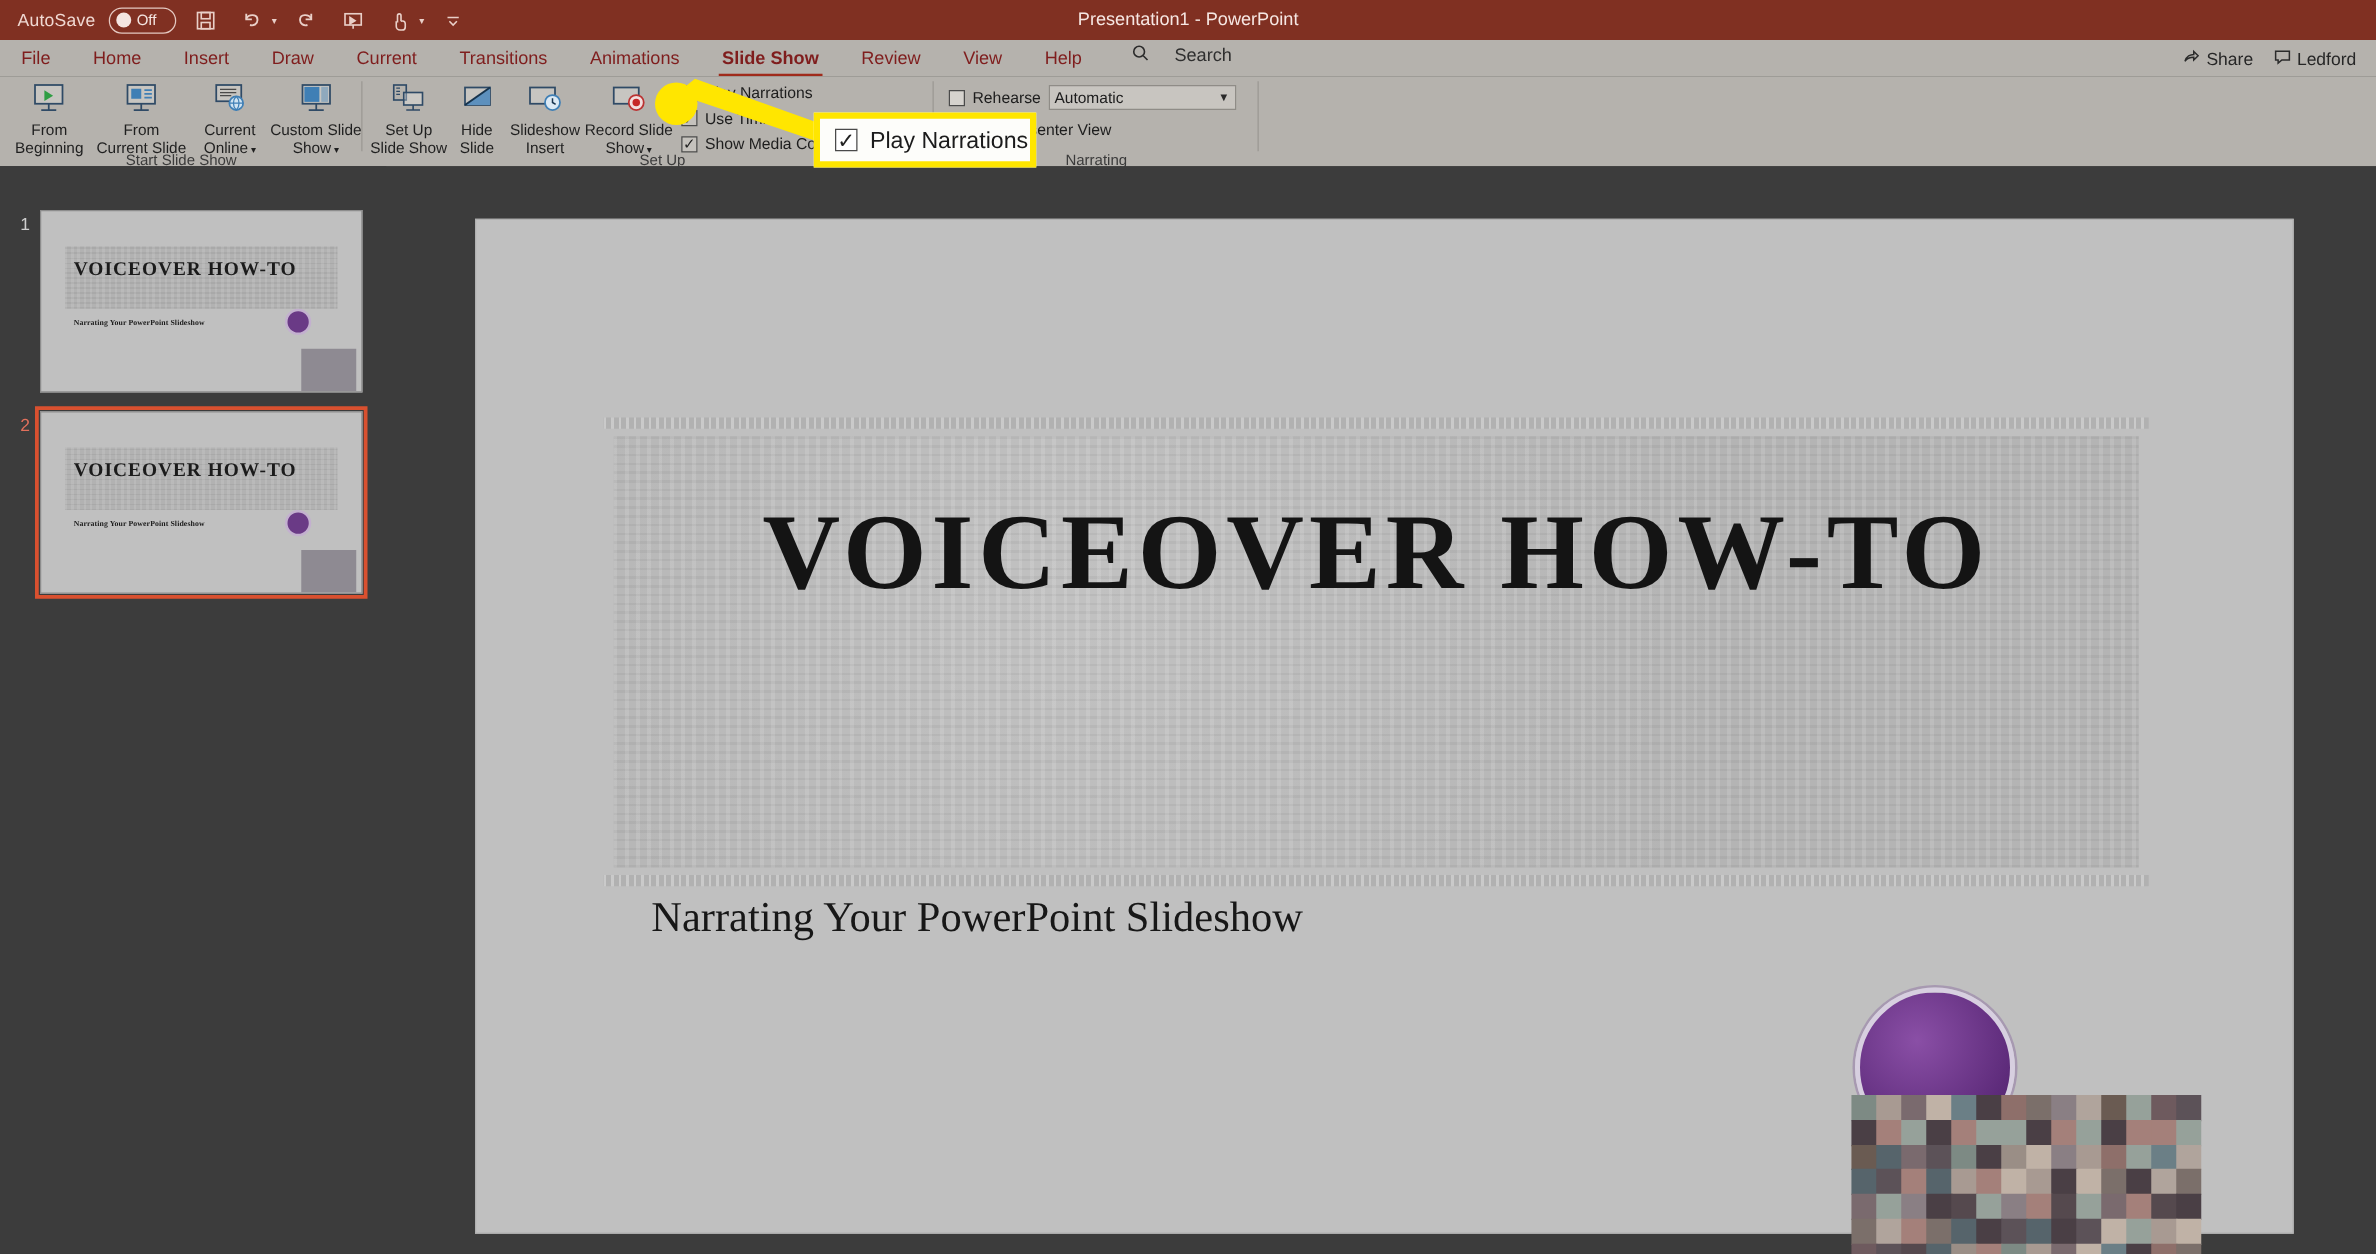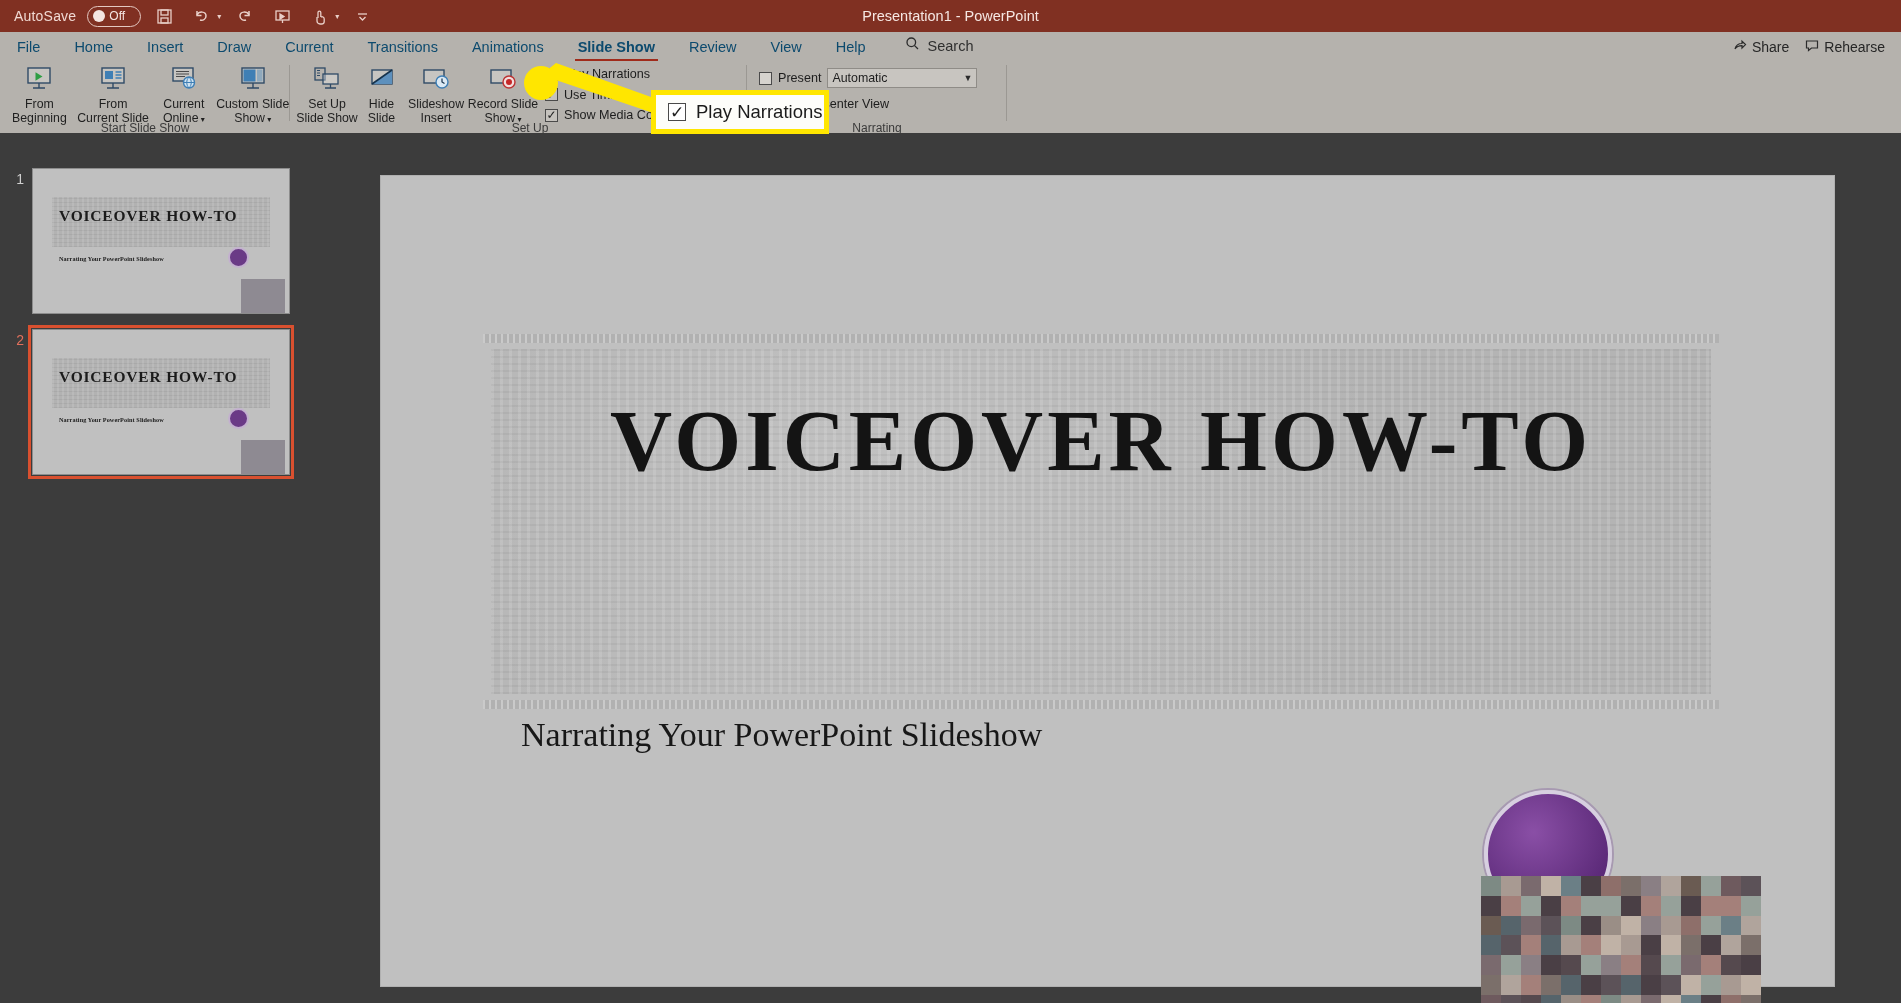--- a/index.html
+++ b/index.html
@@ -45,31 +45,31 @@
     color:#e6cdc6;font-size:14px;
   }
   .tb-btn.sep{ margin-left:12px; }
   #ribbon-mode{ width:40px; }
   
   #tabstrip{
     position:absolute; left:0; top:32px; width:1901px; height:29px;
     background:#b5b2ad; display:flex; align-items:flex-end;
   }
   .tab{
-    font-size:14.5px; color:#0c4a6e; padding:0 17px 6px 17px;
+    font-size:14.5px; color:#7f1d1d; padding:0 17px 6px 17px;
     white-space:nowrap; position:relative;
   }
   .tab.active{ font-weight:bold; }
   .tab.active::after{
     content:""; position:absolute; left:14px; right:14px; bottom:0;
     height:2.5px; background:#a02b1b;
   }
   .search-wrap{ display:flex; align-items:center; gap:8px; padding:0 0 6px 22px; }
   .search-wrap .mag{ color:#2b2b2b; }
-  .search-placeholder{ font-size:14.5px; color:#2f2f2f; }
+  .search-placeholder{ font-size:14.5px; color:#2f2f2f;margin-left:12px; }
   .ts-right{ margin-left:auto; display:flex; align-items:center; gap:16px; padding:0 16px 6px 0;}
   .ts-right .item{ display:flex; align-items:center; gap:5px; font-size:14px; color:#262626; }
   
   #ribbon{
     position:absolute; left:0; top:61px; width:1901px; height:72px;
     background:#b5b2ad;
   }
   #ribbon-groups{ position:absolute; inset:0; display:flex; align-items:flex-start; }
   .rgroup{ position:relative; height:72px; display:flex; align-items:flex-start; }
   .rgroup .divider{
@@ -284,21 +284,21 @@
         </svg>
       </span>
       <span>Share</span>
     </div>
     <div class="item">
       <span>
         <svg width="14" height="13" viewBox="0 0 14 13" fill="none" stroke="#2b2b2b" stroke-width="1.2">
           <path d="M1.5 2 h11 v7 h-6 l-3 2.5 V9 h-2 z"></path>
         </svg>
       </span>
-      <span>Rehearse</span>
+      <span>Ledford</span>
     </div>
   </div>
 </div>
 
 <div id="ribbon">
   <div id="ribbon-groups">
 
     <div class="rgroup" style="width:290px">
       <div class="gitem" style="width:72px;margin-left:5px">
         <span class="ico">
@@ -436,21 +436,21 @@
       </div>
 
       <div class="divider"></div>
       <div class="gname" style="left:180px;right:auto;width:120px">Set Up</div>
     </div>
 
     <div class="rgroup" style="width:260px">
       <div class="moncol">
         <div class="monrow">
           <span class="cbox" style="background:#d6d3ce"></span>
-          <span class="cblabel">Present</span>
+          <span class="cblabel">Rehearse</span>
           <span class="mon-select">
             <span>Automatic</span>
             <span class="dcar">▼</span>
           </span>
         </div>
         <div class="monrow">
           <span class="cbox" style="background:#c5c2bd"></span>
           <span class="cblabel">Use Presenter View</span>
         </div>
       </div>

